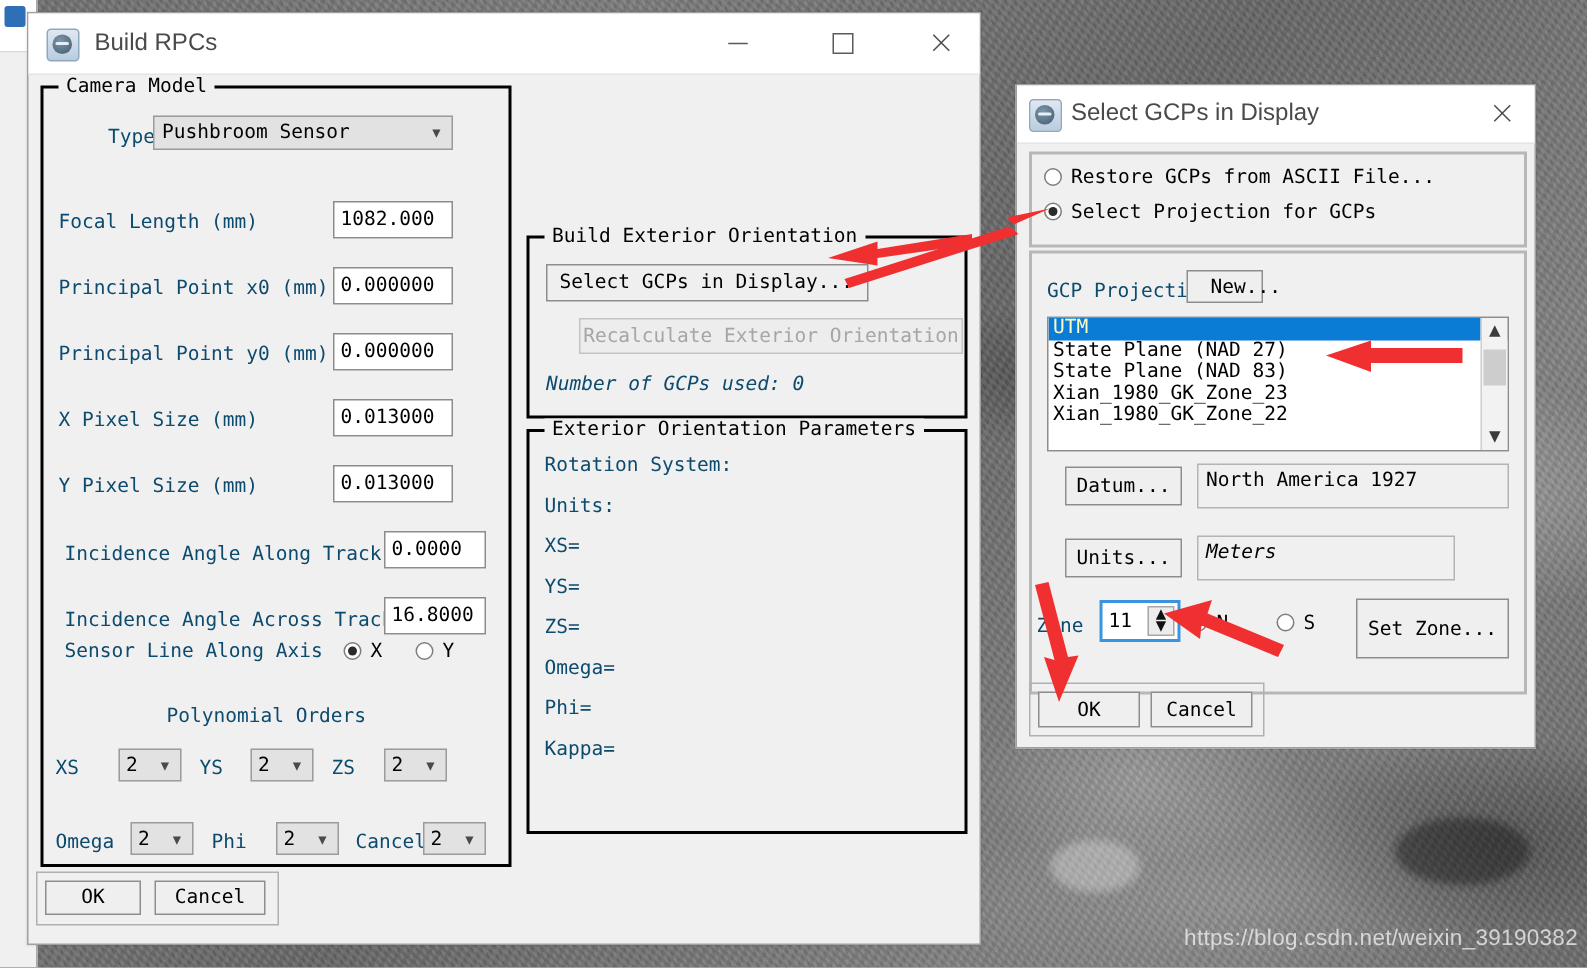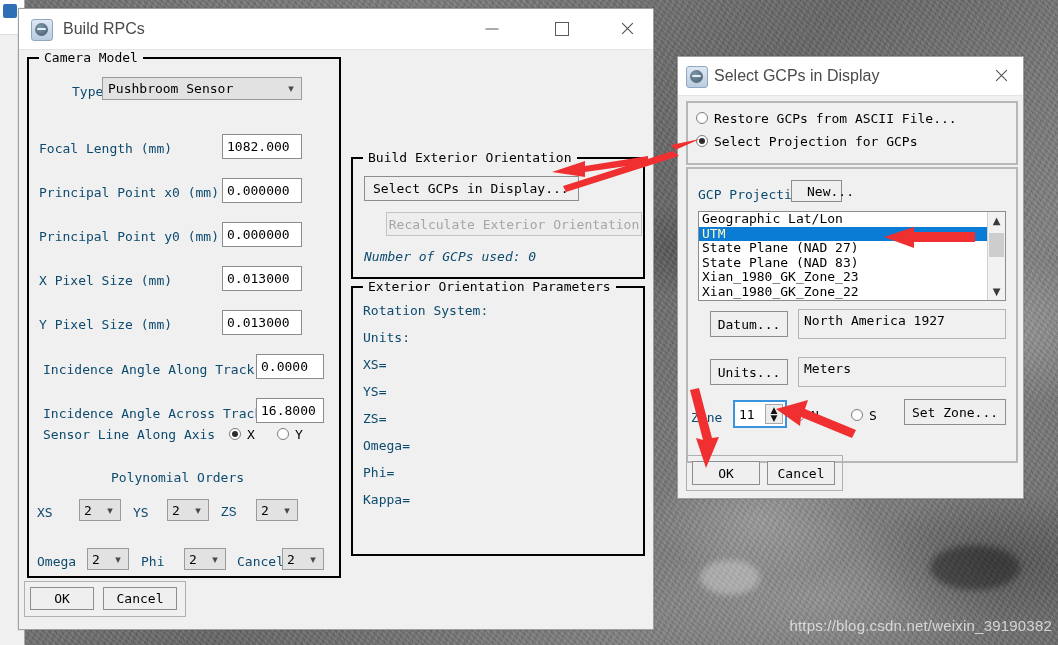--- a/index.html
+++ b/index.html
@@ -189,21 +189,21 @@
       <span class="cv">2</span>
       <span class="arw">▾</span>
       </div>
 
     <span class="lab" style="left:104px;top:446px;">YS</span>
     <div class="combo" style="left:138px;top:440px;width:42px;height:22px;padding-left:4px;">
       <span class="cv">2</span>
       <span class="arw">▾</span>
       </div>
 
-    <span class="lab" style="left:192px;top:446px;font-family:Liberation Mono, monospace;">ZS</span>
+    <span class="lab" style="left:192px;top:446px;">ZS</span>
     <div class="combo" style="left:227px;top:440px;width:42px;height:22px;padding-left:4px;">
       <span class="cv">2</span>
       <span class="arw">▾</span>
       </div>
 
     <span class="lab" style="left:8px;top:495px;">Omega</span>
     <div class="combo" style="left:58px;top:489px;width:42px;height:22px;padding-left:4px;">
       <span class="cv">2</span>
       <span class="arw">▾</span>
       </div>
@@ -272,21 +272,20 @@
   </div>
 
   <div class="group" style="left:8px;top:110px;width:328px;height:292px;border-color:#b7b7b7;">
 
     <span class="lab" style="left:10px;top:18px;">GCP Projection</span>
     <div class="btn" style="left:103px;top:11px;width:51px;height:22px;padding-left:28px;">
       <span>New...</span>
       </div>
 
     <div class="listbox" style="left:10px;top:42px;width:308px;height:90px;">
-      <div class="row">Geographic Lat/Lon</div>
       <div class="row sel">UTM</div>
       <div class="row">State Plane (NAD 27)</div>
       <div class="row">State Plane (NAD 83)</div>
       <div class="row">Xian_1980_GK_Zone_23</div>
       <div class="row">Xian_1980_GK_Zone_22</div>
       <div class="lbscroll">
         <div class="ar up">▲</div>
         <div class="thumb"></div>
         <div class="ar dn">▼</div>
       </div>
@@ -295,37 +294,37 @@
     <div class="btn" style="left:22px;top:142px;width:78px;height:26px;">
       <span>Datum...</span>
       </div>
     <div class="txtflat" style="left:110px;top:140px;width:208px;height:30px;">
       <span>North America 1927</span>
       </div>
 
     <div class="btn" style="left:22px;top:190px;width:78px;height:26px;">
       <span>Units...</span>
       </div>
-    <div class="txtflat" style="left:110px;top:188px;width:208px;height:30px;">
+    <div class="txtflat" style="left:110px;top:188px;width:172px;height:30px;font-style:italic;">
       <span>Meters</span>
       </div>
 
     <span class="lab" style="left:3px;top:241px;">Zone</span>
     <div class="spin" style="left:45px;top:231px;width:54px;height:28px;">
       <span>11</span>
       <span class="spinbtns">
         <span>▲</span>
         <span>▼</span>
       </span>
     </div>
     <div class="radio on" style="left:105px;top:239px;">
       <span>N</span></div>
     <div class="radio" style="left:163px;top:239px;">
       <span>S</span></div>
-    <div class="btn" style="left:216px;top:230px;width:102px;height:26px;">
+    <div class="btn" style="left:216px;top:230px;width:102px;height:40px;">
       <span>Set Zone...</span>
       </div>
   </div>
 
   <div class="btnbox" style="left:8px;top:398px;width:155px;height:34px;">
     <div class="btn" style="left:5px;top:5px;width:68px;height:24px;">
       <span>OK</span>
       </div>
     <div class="btn" style="left:80px;top:5px;width:68px;height:24px;">
       <span>Cancel</span>

